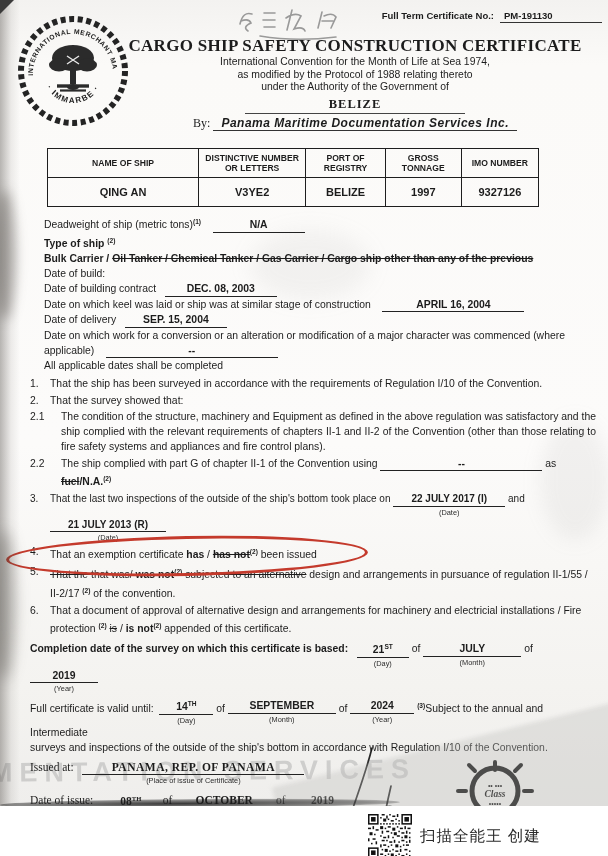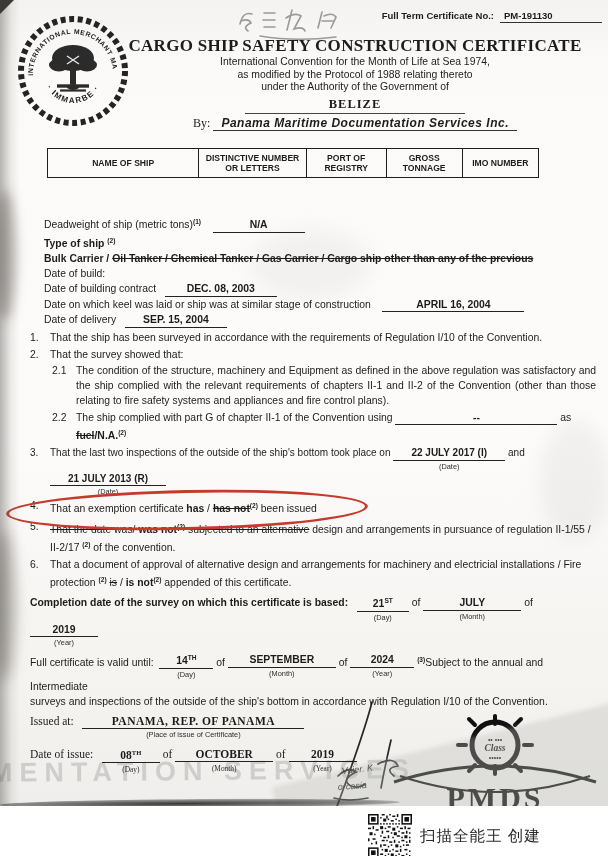--- a/index.html
+++ b/index.html
@@ -48,21 +48,21 @@
   .b{font-weight:bold;}
   .st{text-decoration:line-through;text-align:center;}
   .sup{font-size:6.6px;vertical-align:4px;font-weight:bold;}
   .blank{display:inline-block;border-bottom:1.3px solid #222;text-align:center;font-weight:bold;padding:0 6px;line-height:12.5px;}
   .bw{display:inline-block;text-align:center;vertical-align:top;}
   .cap{display:block;font-size:7.4px;font-weight:normal;line-height:9px;margin-top:1px;color:#2c2c2c;text-align:center;}
   .certify-h{font-weight:bold;font-size:11px;margin:6px 0 4px 0;}
   .item{display:flex;margin-top:2px;}
   .item .num{width:20px;flex:none;}
   .item .itext{flex:1;}
-  .subitem{display:flex;margin-top:1px;margin-left:22px;}
+  .subitem{display:flex;margin-top:1px;gap:7px;}
   .subitem .num{width:24px;flex:none;}
   .just{text-align:justify;}
   .i3 .itext,.i3 .num{font-size:10px;}
   .item4wrap{position:relative;}
   .redcircle{position:absolute;left:-24px;top:-8px;width:356px;height:34px;border:3px solid #c43a2c;border-radius:50%;transform:rotate(-1.2deg);z-index:3;pointer-events:none;}
   .fieldline{margin-top:5px;}
   .serifline{font-family:"Liberation Serif",serif;font-size:11.5px;}
   
   .sigzone{position:relative;height:96px;margin-top:2px;}
   .sig-svg{position:absolute;left:268px;top:-78px;width:130px;height:150px;z-index:3;pointer-events:none;}
@@ -139,20 +139,27 @@
 
   <table class="shiptable">
     <tbody>
         <tr>
       <th style="width:185px">NAME OF SHIP</th>
       <th style="width:118px">DISTINCTIVE NUMBER  OR LETTERS</th>
       <th style="width:85px">PORT OF REGISTRY</th>
       <th style="width:80px">GROSS TONNAGE</th>
       <th style="width:82px">IMO NUMBER</th>
     </tr>
+    <tr>
+      <td>QING AN</td>
+      <td>V3YE2</td>
+      <td>BELIZE</td>
+      <td>1997</td>
+      <td>9327126</td>
+    </tr>
   </tbody>
     </table>
 
   <div class="bodyzone">
 
     <div class="pline">
       <span>Deadweight of ship (metric tons)</span><span class="sup">(1)</span>&nbsp;&nbsp;&nbsp;
       <span class="blank" style="min-width:80px">N/A</span>
     </div>
 
@@ -171,20 +178,27 @@
       <span>Date of building contract</span>&nbsp;&nbsp;
       <span class="blank" style="min-width:100px">DEC. 08, 2003</span>
     </div>
     <div class="pline">
       <span>Date on which keel was laid or ship was at similar stage of construction</span>&nbsp;&nbsp;&nbsp;
       <span class="blank" style="min-width:130px">APRIL 16, 2004</span>
     </div>
     <div class="pline">
       <span>Date of delivery</span>&nbsp;&nbsp;
       <span class="blank" style="min-width:90px">SEP. 15, 2004</span>
+    </div>
+    <div class="pline">
+      <span>Date on which work for a conversion or an alteration or modification of a major character was commenced (where applicable)</span>&nbsp;&nbsp;&nbsp;
+      <span class="blank" style="min-width:160px">--</span>
+    </div>
+    <div class="pline">
+      <span>All applicable dates shall be completed</span>
     </div>
 
 
     <div class="item">
       <span class="num">1.</span>
       <div class="itext">That the ship has been surveyed in accordance with the requirements of Regulation I/10 of the Convention.</div>
     </div>
     <div class="item">
       <span class="num">2.</span>
       <div class="itext">That the survey showed that:</div>
@@ -221,21 +235,21 @@
         <span class="b">has</span>
         <span>/</span>
         <span class="b st">has not</span><span class="sup">(2)</span>
         <span>been issued</span>
       </div>
     </div>
 
     <div class="item">
       <span class="num">5.</span>
       <div class="itext">
-        <span class="st">That the date was</span><span>/</span>
+        <span class="st">That the that was</span><span>/</span>
         <span class="b">was not</span><span class="sup">(2)</span>
         <span class="st">subjected to an alternative</span>
         <span>design and arrangements in pursuance of regulation II-1/55 /  II-2/17</span>
         <span class="sup">(2)</span>
         <span>of the convention.</span>
       </div>
     </div>
 
     <div class="item">
       <span class="num">6.</span>

